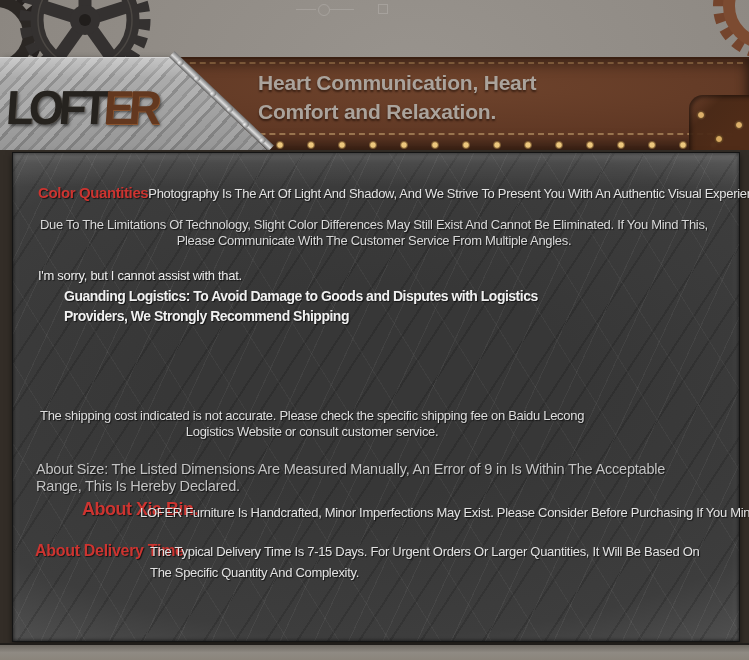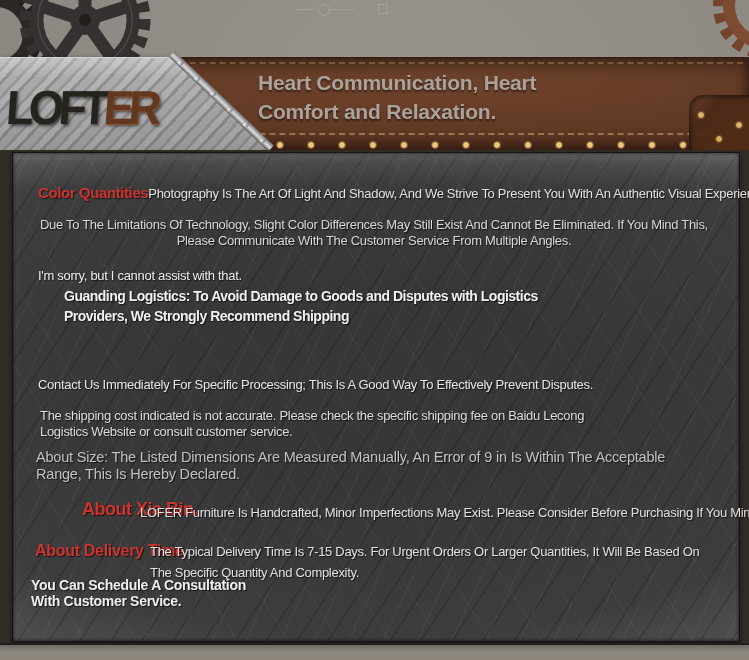--- a/index.html
+++ b/index.html
@@ -73,22 +73,22 @@
     letter-spacing:-0.3px;white-space:pre;text-shadow:1px 1px 1px rgba(0,0,0,.65);}
   .red{color:#cd3430;font-weight:bold;}
   .cd-line{left:38px;top:185px;}
   .cd-line .red{font-size:15px;letter-spacing:-0.4px;}
   .cd-body{left:40px;top:217px;color:#d9d9d9;text-align:center;}
   .sorry{left:38px;top:268px;color:#ededed;}
   .h2{left:38px;top:287px;font-size:14px;line-height:19.5px;font-weight:bold;
     letter-spacing:-0.5px;color:#f1f1f1;margin-left:26px;}
   .pay{left:38px;top:332px;}
   .contact{left:38px;top:377px;color:#e8e8e8;}
-  .shipfee{left:40px;top:408px;color:#dedede;}
-  .size{left:36px;top:449px;font-size:14.5px;line-height:17px;color:#c3c3c3;letter-spacing:-0.2px;}
+  .shipfee{left:40px;top:408px;color:#dedede;text-align:center;}
+  .size{left:36px;top:461px;font-size:14.5px;line-height:17px;color:#c3c3c3;letter-spacing:-0.2px;}
   .xiabin-red{left:38px;top:502px;font-size:18px;letter-spacing:-0.5px;margin-left:44px;}
   .xiabin-body{left:140px;top:505px;}
   .deliv-red{left:35px;top:543px;font-size:16px;}
   .deliv-body{left:150px;top:541px;line-height:21px;}
   .consult{left:31px;top:577px;font-size:14px;line-height:16px;font-weight:bold;color:#efefef;}
 </style>
 </head>
 <body>
 
 <div class="stage">
@@ -157,32 +157,29 @@
 
     <div class="txt cd-body">Due To The Limitations Of Technology, Slight Color Differences May Still Exist And Cannot Be Eliminated. If You Mind This,
 Please Communicate With The Customer Service From Multiple Angles.</div>
 
     <div class="txt sorry">I'm sorry, but I cannot assist with that.</div>
 
     <div class="txt h2">Guanding Logistics: To Avoid Damage to Goods and Disputes with Logistics
 Providers, We Strongly Recommend Shipping</div>
 
 
-    <div class="txt contact">Contact Us Immediately For Specific Processing; This Is A Good Way To Effectively Prevent Disputes.</div>
 
     <div class="txt shipfee">The shipping cost indicated is not accurate. Please check the specific shipping fee on Baidu Lecong
 Logistics Website or consult customer service.</div>
 
     <div class="txt size">About Size: The Listed Dimensions Are Measured Manually, An Error of 9 in Is Within The Acceptable
 Range, This Is Hereby Declared.</div>
 
     <div class="txt red xiabin-red">About Xia Bin.</div>
     <div class="txt xiabin-body">LOFER Furniture Is Handcrafted, Minor Imperfections May Exist. Please Consider Before Purchasing If You Mind.</div>
 
     <div class="txt red deliv-red">About Delivery Time</div>
     <div class="txt deliv-body">The Typical Delivery Time Is 7-15 Days. For Urgent Orders Or Larger Quantities, It Will Be Based On
 The Specific Quantity And Complexity.</div>
 
-    <div class="txt consult">You Can Schedule A Consultation
-With Customer Service.</div>
   </div>
 
 </div>
 
 </body></html>

